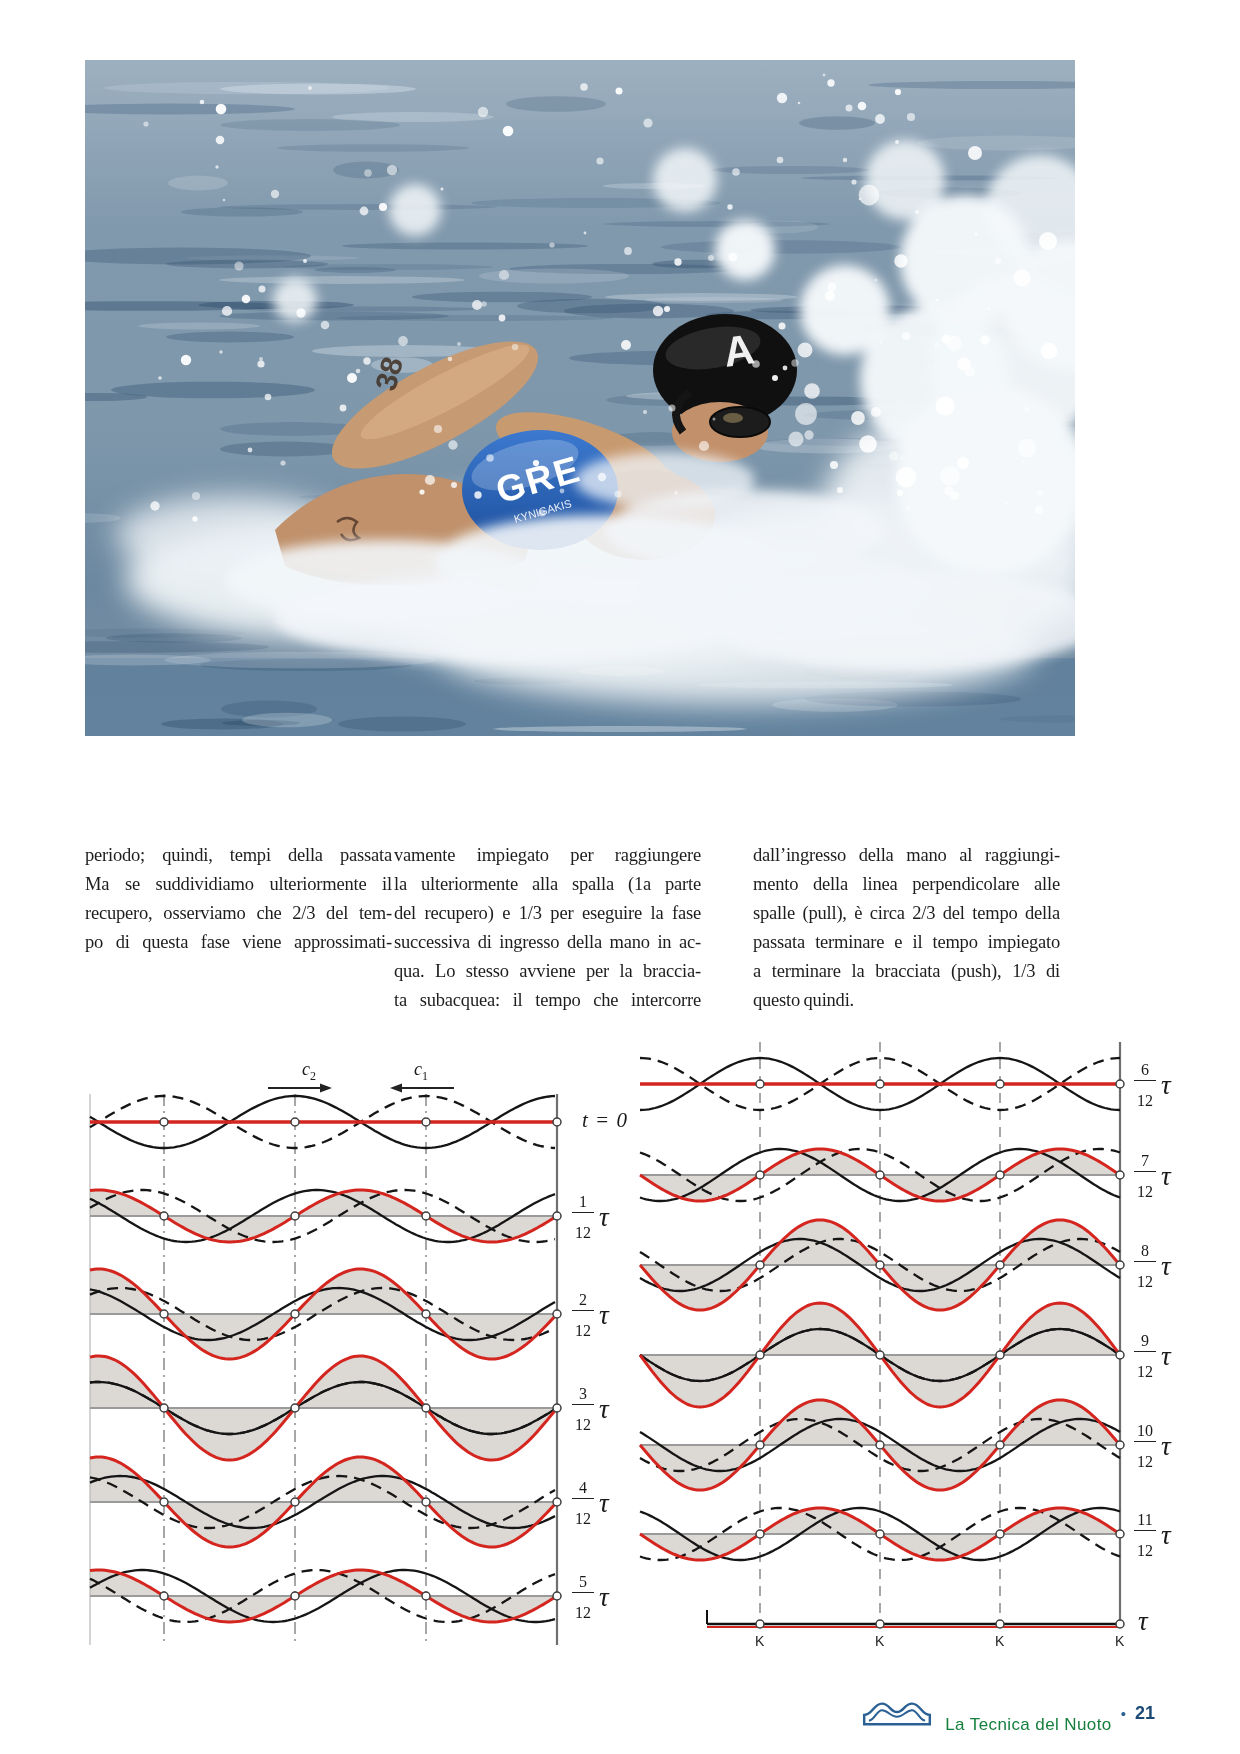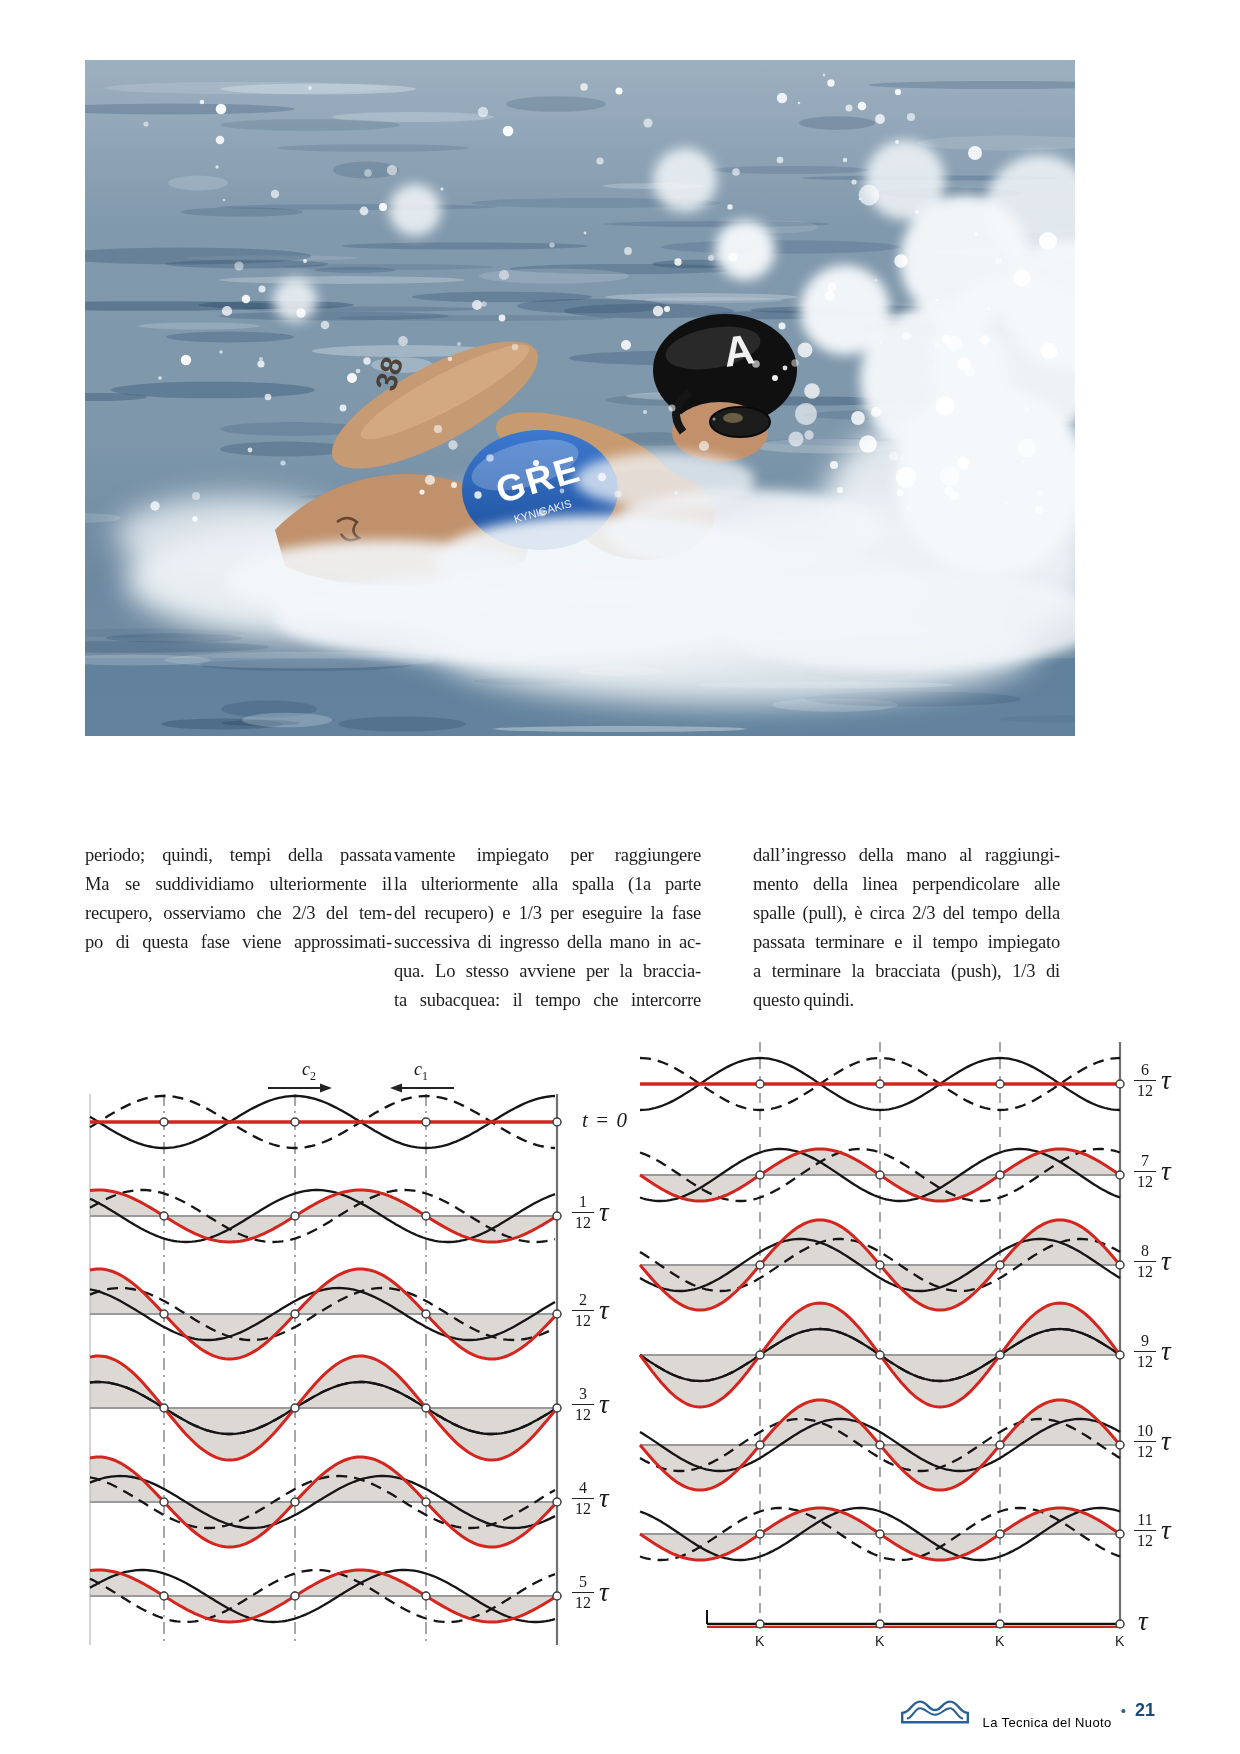--- a/index.html
+++ b/index.html
@@ -9,30 +9,30 @@
   .photo-wrap svg{display:block;}
   .col{position:absolute;top:841px;width:307px;color:#1d1d1d;font-size:18.5px;line-height:29px;
        letter-spacing:-0.2px;word-spacing:-1px;}
   .tl{text-align:justify;text-align-last:justify;white-space:nowrap;overflow:visible;}
   .tl.para-end{text-align-last:left;}
   #figs{position:absolute;left:0;top:0;pointer-events:none;}
   .fig-label{position:absolute;display:flex;align-items:center;color:#1a1a1a;
              font-family:"Liberation Serif",serif;}
   .frac{display:inline-flex;flex-direction:column;align-items:center;line-height:1;}
   .frac .num{font-size:16px;padding:0 3px 2px;}
-  .frac .den{font-size:16px;border-top:1.4px solid #222;padding:2px 3px 0;text-align:right;}
+  .frac .den{font-size:16px;border-top:1.4px solid #222;padding:12px 3px 0;text-align:right;}
   .tau{font-style:italic;font-size:27px;margin-left:5px;}
   .t0-label{font-style:italic;font-size:21px;letter-spacing:1px;}
   .k-label{position:absolute;font-family:"Liberation Sans",sans-serif;font-size:14px;color:#222;}
   .c-label{position:absolute;font-style:italic;font-size:18px;color:#1a1a1a;}
   .c-label sub{font-size:12px;font-style:normal;}
   .axis-tau{position:absolute;font-style:italic;font-size:27px;color:#1a1a1a;}
   .footer{position:absolute;top:1691px;right:85px;display:flex;align-items:center;gap:9px;
           font-family:"Liberation Sans",sans-serif;}
-  .jname{color:#000000;font-size:13px;letter-spacing:0.4px;margin-top:24px;}
+  .jname{color:#15803d;font-size:17px;letter-spacing:0.4px;margin-top:24px;}
   .bullet{color:#2a6093;font-size:15px;}
   .pnum{color:#1b4a77;font-size:18px;font-weight:bold;}
 </style>
 </head>
 <body>
 
 <div class="page">
 
   <div class="photo-wrap">
     <svg id="photo-svg" width="990" height="676" viewBox="0 0 990 676">

